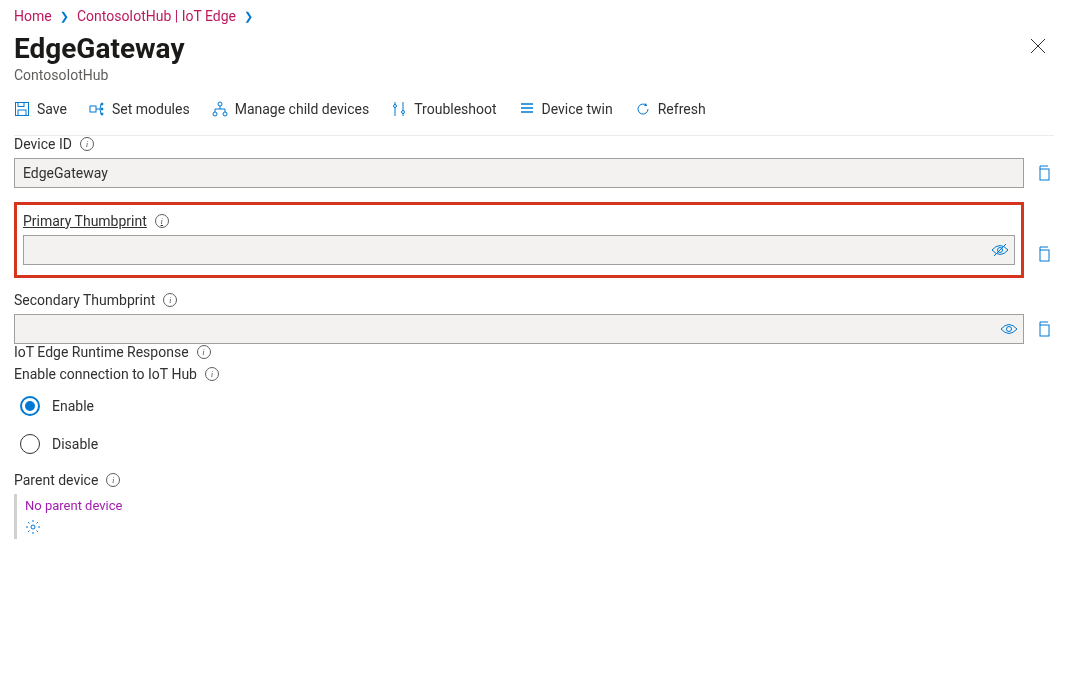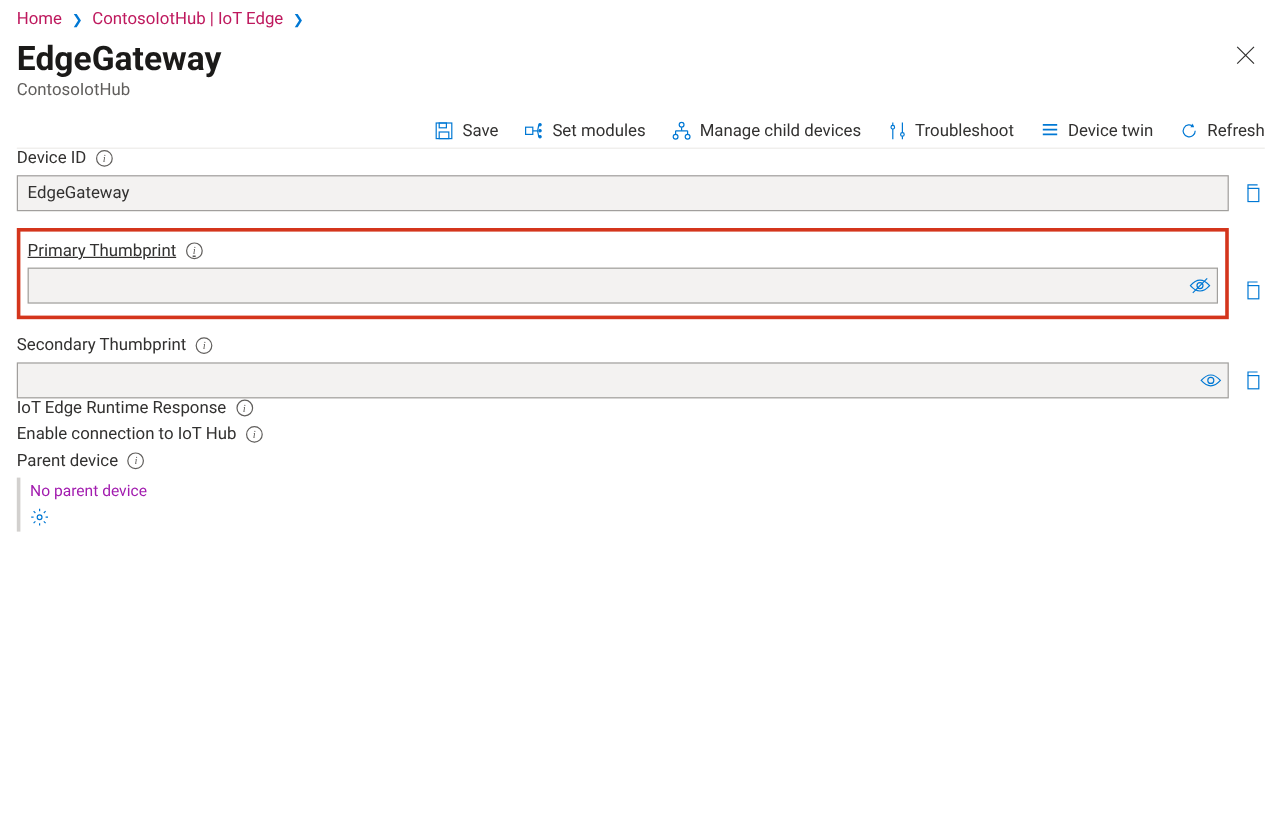--- a/index.html
+++ b/index.html
@@ -47,24 +47,23 @@
     cursor: pointer;
     padding: 4px 8px;
   }
 
   
   .toolbar {
     display: flex;
     align-items: center;
     gap: 22px;
     margin-top: 18px;
-    padding-bottom: 6px;
+    padding-bottom: 18px;
     border-bottom: 1px solid #edebe9;
     font-size: 14px;
-    justify-content: flex-end;
   }
   .tb-btn {
     display: flex;
     align-items: center;
     gap: 7px;
     color: #323130;
     cursor: pointer;
   }
   .tb-btn .icon { color: #0078d4; width: 16px; height: 16px; display: inline-flex; align-items:center; justify-content:center; }
 
@@ -317,20 +316,32 @@
     <span>IoT Edge Runtime Response</span>
     <span class="info-icon">i</span>
   </div>
 </div>
 
 <div class="field-block">
   <div class="field-label">
     <span>Enable connection to IoT Hub</span>
     <span class="info-icon">i</span>
   </div>
+  <div class="radio-group">
+    <div class="radio-item">
+      <span class="radio-outer selected">
+          <span class="radio-inner"></span>
+        </span>
+      <span>Enable</span>
+    </div>
+    <div class="radio-item">
+      <span class="radio-outer"></span>
+      <span>Disable</span>
+    </div>
+  </div>
 </div>
 
 <div class="field-block">
   <div class="field-label">
     <span>Parent device</span>
     <span class="info-icon">i</span>
   </div>
   <div class="parent-box">
     <div class="parent-text">No parent device</div>
     <span class="gear-small">

